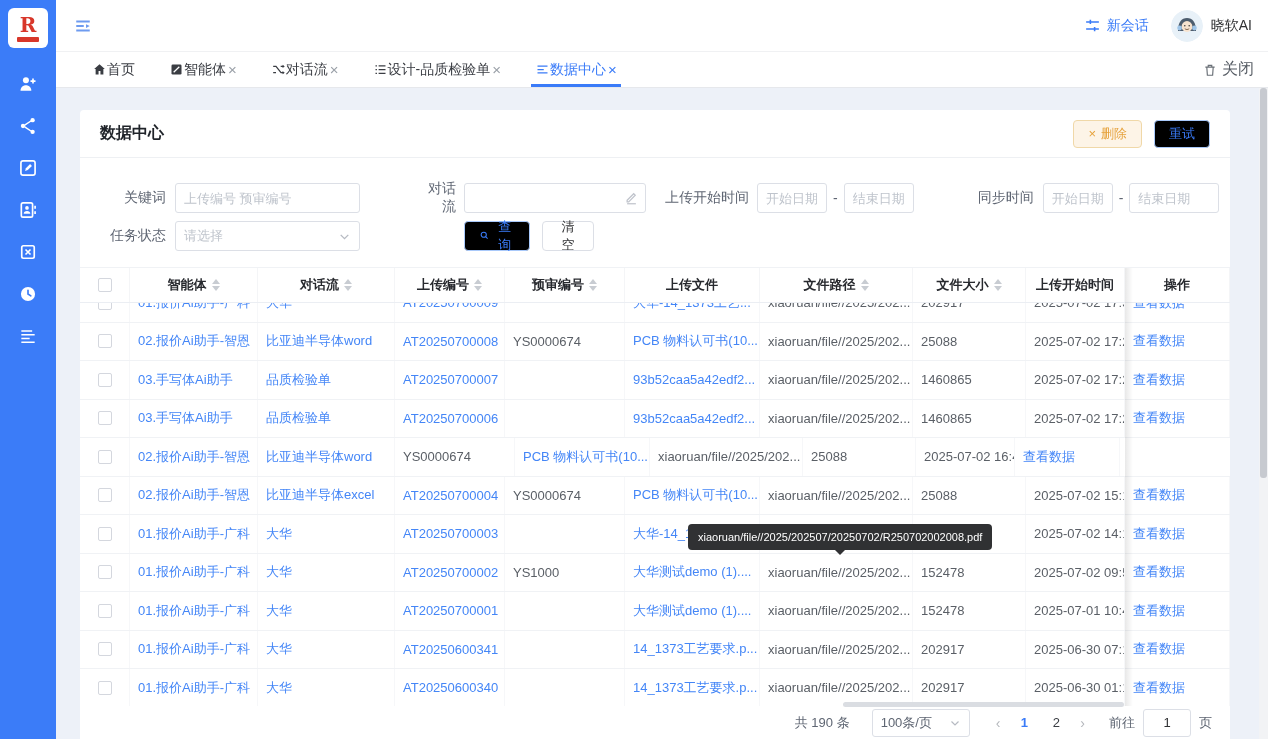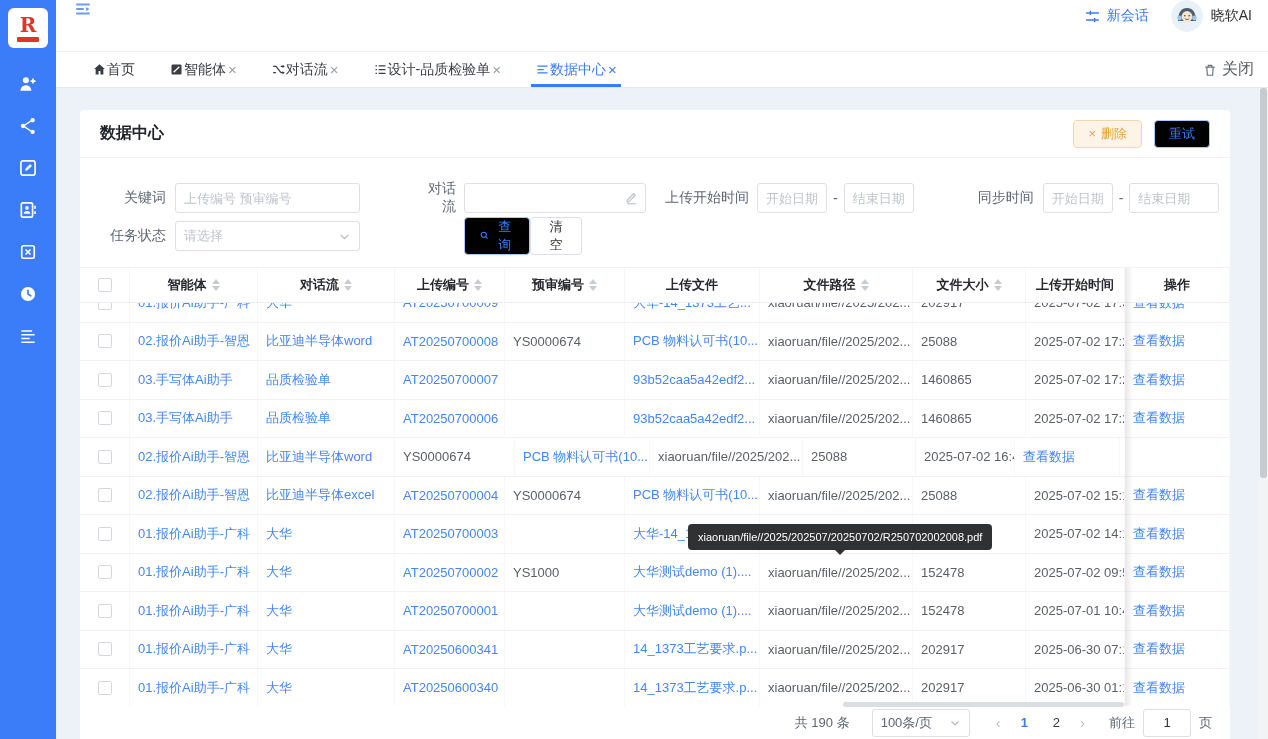--- a/index.html
+++ b/index.html
@@ -13,21 +13,21 @@
 
   
   .sidebar{position:absolute;left:0;top:0;width:56px;height:739px;background:var(--sidebar);display:flex;flex-direction:column;align-items:center;z-index:30;}
   .logo{margin-top:8px;width:40px;height:40px;background:#fff;border-radius:6px;display:flex;flex-direction:column;align-items:center;justify-content:center;}
   .logo-r{color:#d8372a;font-family:"DejaVu Serif",serif;font-weight:bold;font-size:20px;line-height:1;}
   .logo-sub{width:22px;height:5px;background:#d8372a;border-radius:1px;margin-top:2px;}
   .side-icons{margin-top:26px;display:flex;flex-direction:column;gap:22px;align-items:center;}
   .side-icons .sicon{width:20px;height:20px;cursor:pointer;}
 
   
-  .topbar{position:absolute;left:56px;right:0;top:0;height:52px;background:#fff;border-bottom:1px solid #f0f1f3;display:flex;align-items:flex-start;z-index:20;}
+  .topbar{position:absolute;left:56px;right:0;top:0;height:52px;background:#fff;border-bottom:1px solid #f0f1f3;display:flex;align-items:center;z-index:20;}
   .collapse{margin-left:18px;width:18px;height:18px;cursor:pointer;}
   .topbar-right{margin-left:auto;margin-right:16px;display:flex;align-items:center;}
   .newchat{display:flex;align-items:center;gap:6px;color:var(--accent);font-size:14px;cursor:pointer;}
   .avatar{width:32px;height:32px;border-radius:50%;overflow:hidden;margin-left:22px;cursor:pointer;}
   .uname{margin-left:8px;font-size:14px;color:var(--txt);}
 
   
   .tabbar{position:absolute;left:56px;right:0;top:52px;height:36px;background:#fff;border-bottom:1px solid #e6e8ec;display:flex;align-items:stretch;z-index:20;}
   .tabs{display:flex;align-items:stretch;margin-left:36px;}
   .tab{display:flex;align-items:center;gap:0;margin-right:34px;font-size:14px;color:#3a3d43;cursor:pointer;position:relative;}
@@ -54,21 +54,21 @@
   .frow1{top:73px;} .frow2{top:111px;}
   .flabel{text-align:right;flex:none;}
   .inp{height:30px;border:1px solid var(--border);border-radius:3px;background:#fff;font-size:13px;color:var(--txt);padding:0 8px;font-family:inherit;outline:none;flex:none;}
   .inp::placeholder{color:var(--ph);}
   .inp-wrap{position:relative;flex:none;}
   .inp-wrap .suffix{position:absolute;right:7px;top:7px;width:15px;height:15px;color:#c0c4cc;}
   .selectbox{height:30px;border:1px solid var(--border);border-radius:3px;display:flex;align-items:center;padding:0 8px;font-size:13px;cursor:pointer;flex:none;background:#fff;}
   .selectbox .ph{color:var(--ph);}
   .selectbox .chev{margin-left:auto;width:13px;height:13px;color:#b6bac2;}
   .dash{margin:0 6px;color:var(--txt2);}
-  .btn30{height:38px;}
+  .btn30{height:30px;}
 
   
   .tableframe{position:absolute;left:0;right:0;top:157px;bottom:33px;border-top:1px solid var(--tborder);}
   .thead{position:absolute;left:0;right:0;top:0;height:35px;display:flex;border-bottom:1px solid #ebeef3;background:#fff;z-index:6;}
   .thead .hc{display:flex;align-items:center;justify-content:center;font-size:13px;font-weight:bold;color:#27292e;border-right:1px solid #f4f5f7;overflow:hidden;white-space:nowrap;}
   .tbody{position:absolute;left:0;right:0;top:35px;bottom:0;overflow:hidden;}
   .trow{display:flex;height:38.5px;border-bottom:1px solid var(--tborder);background:#fff;}
   .trow:first-child{margin-top:-19px;}
   .trow .bc{display:flex;align-items:center;padding:0 8px;font-size:13px;color:#5a5f66;border-right:1px solid #f6f7f9;overflow:hidden;white-space:nowrap;}
   .trow .bc.link{color:var(--link);cursor:pointer;}
@@ -303,21 +303,21 @@
       </div>
       <button class="btn blue btn30" style="margin-left:104px;width:66px;justify-content:center;">
         <span style="width:13px;height:13px;">
           <svg viewBox="0 0 24 24" fill="none" stroke="#3a7bf8" stroke-width="2.4">
               <circle cx="11" cy="11" r="6"></circle>
               <path d="M15.5 15.5L20 20"></path>
             </svg>
         </span>
         <span>查询</span>
       </button>
-      <button class="btn plain btn30" style="width:52px;justify-content:center;">
+      <button class="btn plain btn30" style="margin-left:12px;width:52px;justify-content:center;">
         <span>清空</span>
       </button>
     </div>
 
     <div class="tableframe">
       <div class="thead" id="thead">
           <div class="hc c0">
             <span class="cbx"></span>
           </div>
           <div class="hc c1">

